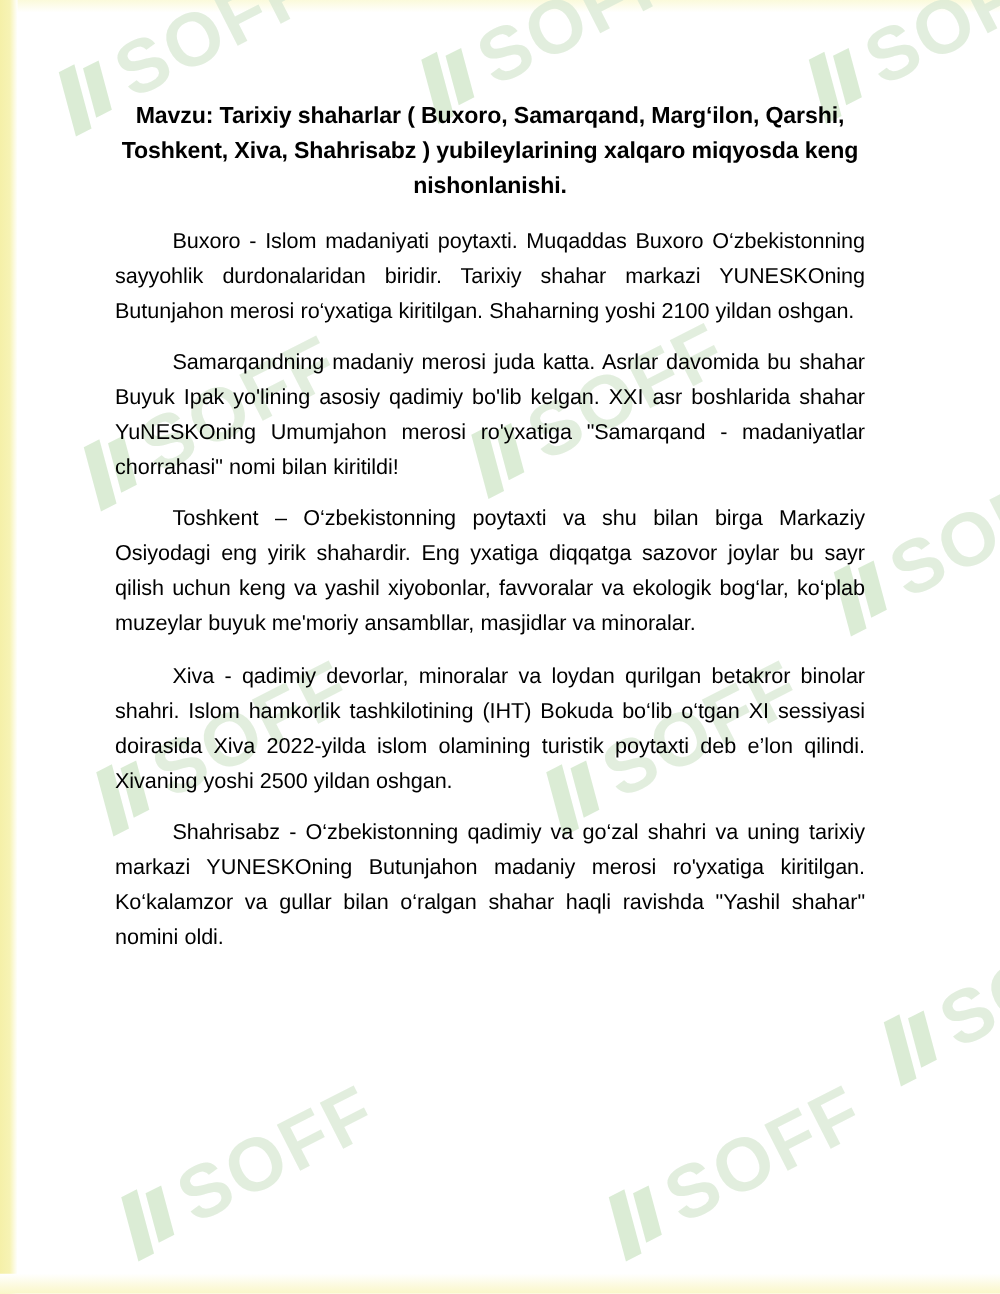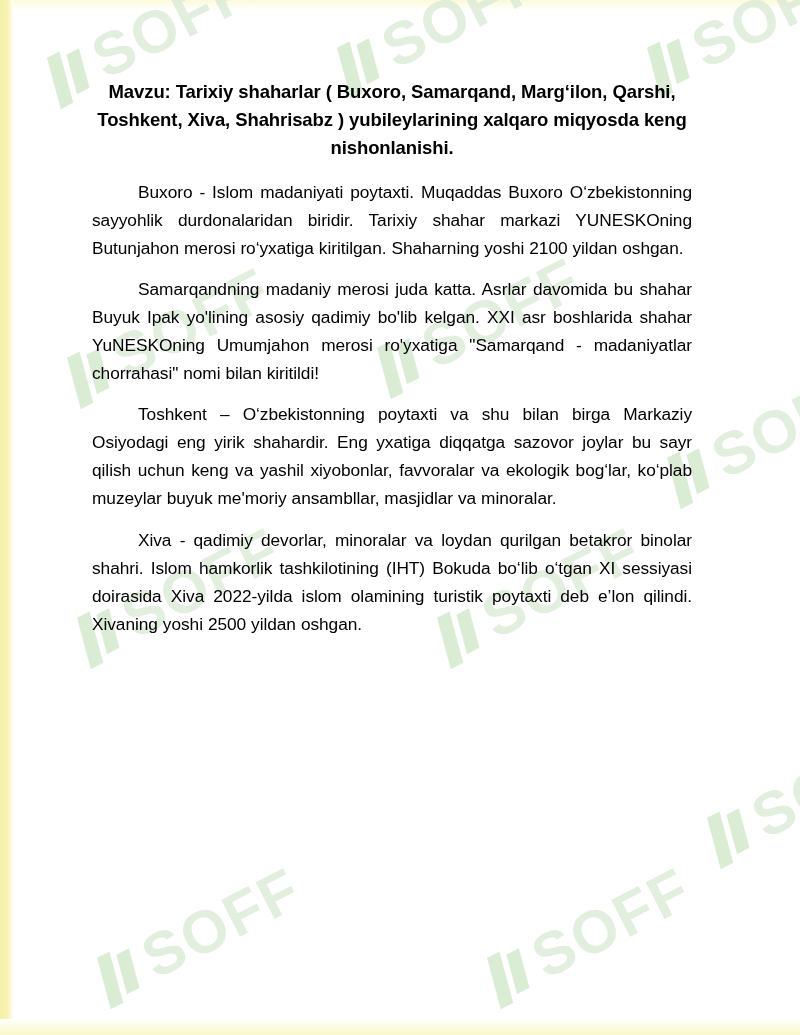--- a/index.html
+++ b/index.html
@@ -180,13 +180,14 @@
       <span>SOFF</span>
     </div>
   </div>
 
 <div class="doc">
   <h1 class="doc-title">Mavzu: Tarixiy shaharlar ( Buxoro, Samarqand, Marg‘ilon, Qarshi, Toshkent, Xiva, Shahrisabz ) yubileylarining xalqaro miqyosda keng nishonlanishi.</h1>
   <p class="para">Buxoro - Islom madaniyati poytaxti. Muqaddas Buxoro O‘zbekistonning sayyohlik durdonalaridan biridir.  Tarixiy shahar markazi YUNESKOning Butunjahon merosi ro‘yxatiga kiritilgan. Shaharning yoshi  2100 yildan  oshgan.</p>
   <p class="para">Samarqandning madaniy merosi juda katta. Asrlar davomida bu shahar Buyuk Ipak yo'lining asosiy qadimiy bo'lib kelgan. XXI asr boshlarida shahar YuNESKOning Umumjahon merosi ro'yxatiga "Samarqand - madaniyatlar chorrahasi" nomi bilan kiritildi!</p>
   <p class="para">Toshkent – O‘zbekistonning poytaxti va shu bilan birga Markaziy Osiyodagi eng yirik shahardir. Eng yxatiga diqqatga sazovor joylar bu sayr qilish uchun keng va yashil xiyobonlar, favvoralar va ekologik bog‘lar, ko‘plab muzeylar buyuk me'moriy ansambllar, masjidlar va minoralar.</p>
   <p class="para">Xiva - qadimiy devorlar, minoralar va loydan qurilgan betakror binolar shahri. Islom hamkorlik tashkilotining (IHT) Bokuda bo‘lib o‘tgan XI sessiyasi doirasida Xiva 2022-yilda islom olamining turistik poytaxti deb e’lon qilindi. Xivaning yoshi 2500 yildan oshgan.</p>
+  <p class="para">Shahrisabz - O‘zbekistonning qadimiy va go‘zal shahri va uning tarixiy markazi YUNESKOning Butunjahon madaniy merosi ro'yxatiga kiritilgan. Ko‘kalamzor va gullar bilan o‘ralgan shahar haqli ravishda "Yashil shahar" nomini oldi.</p>
 </div>
 
 </body></html>

